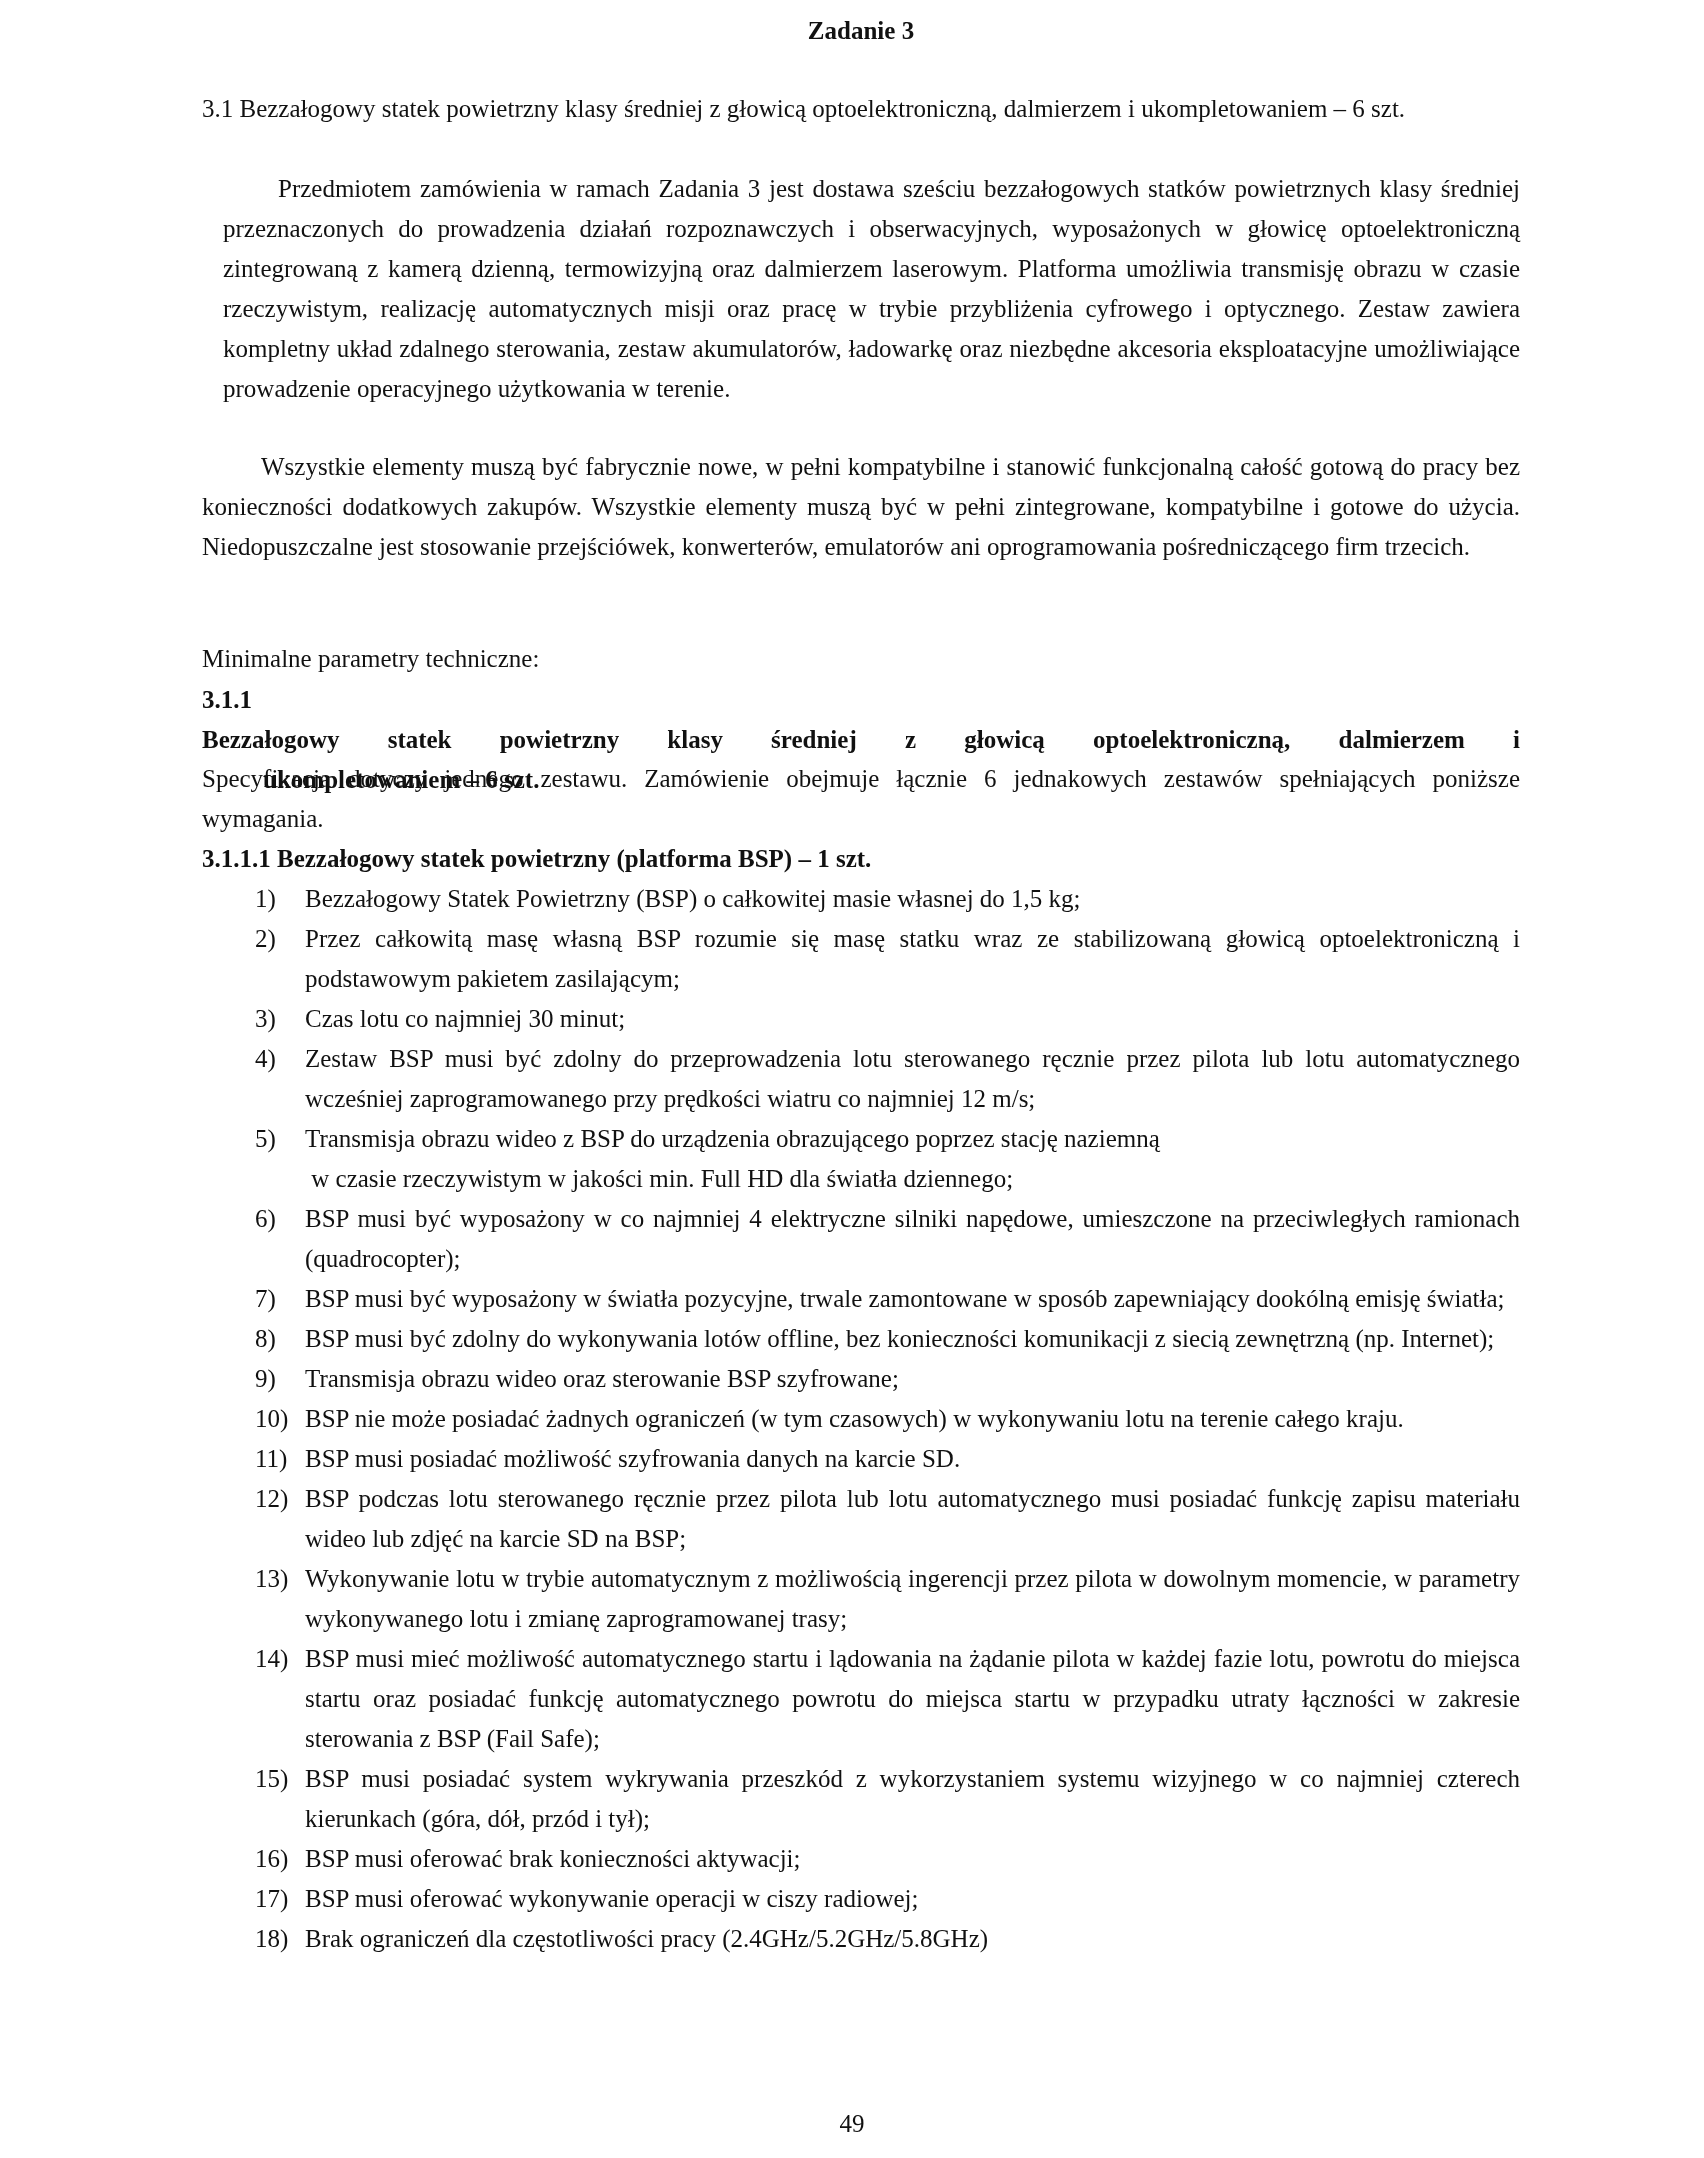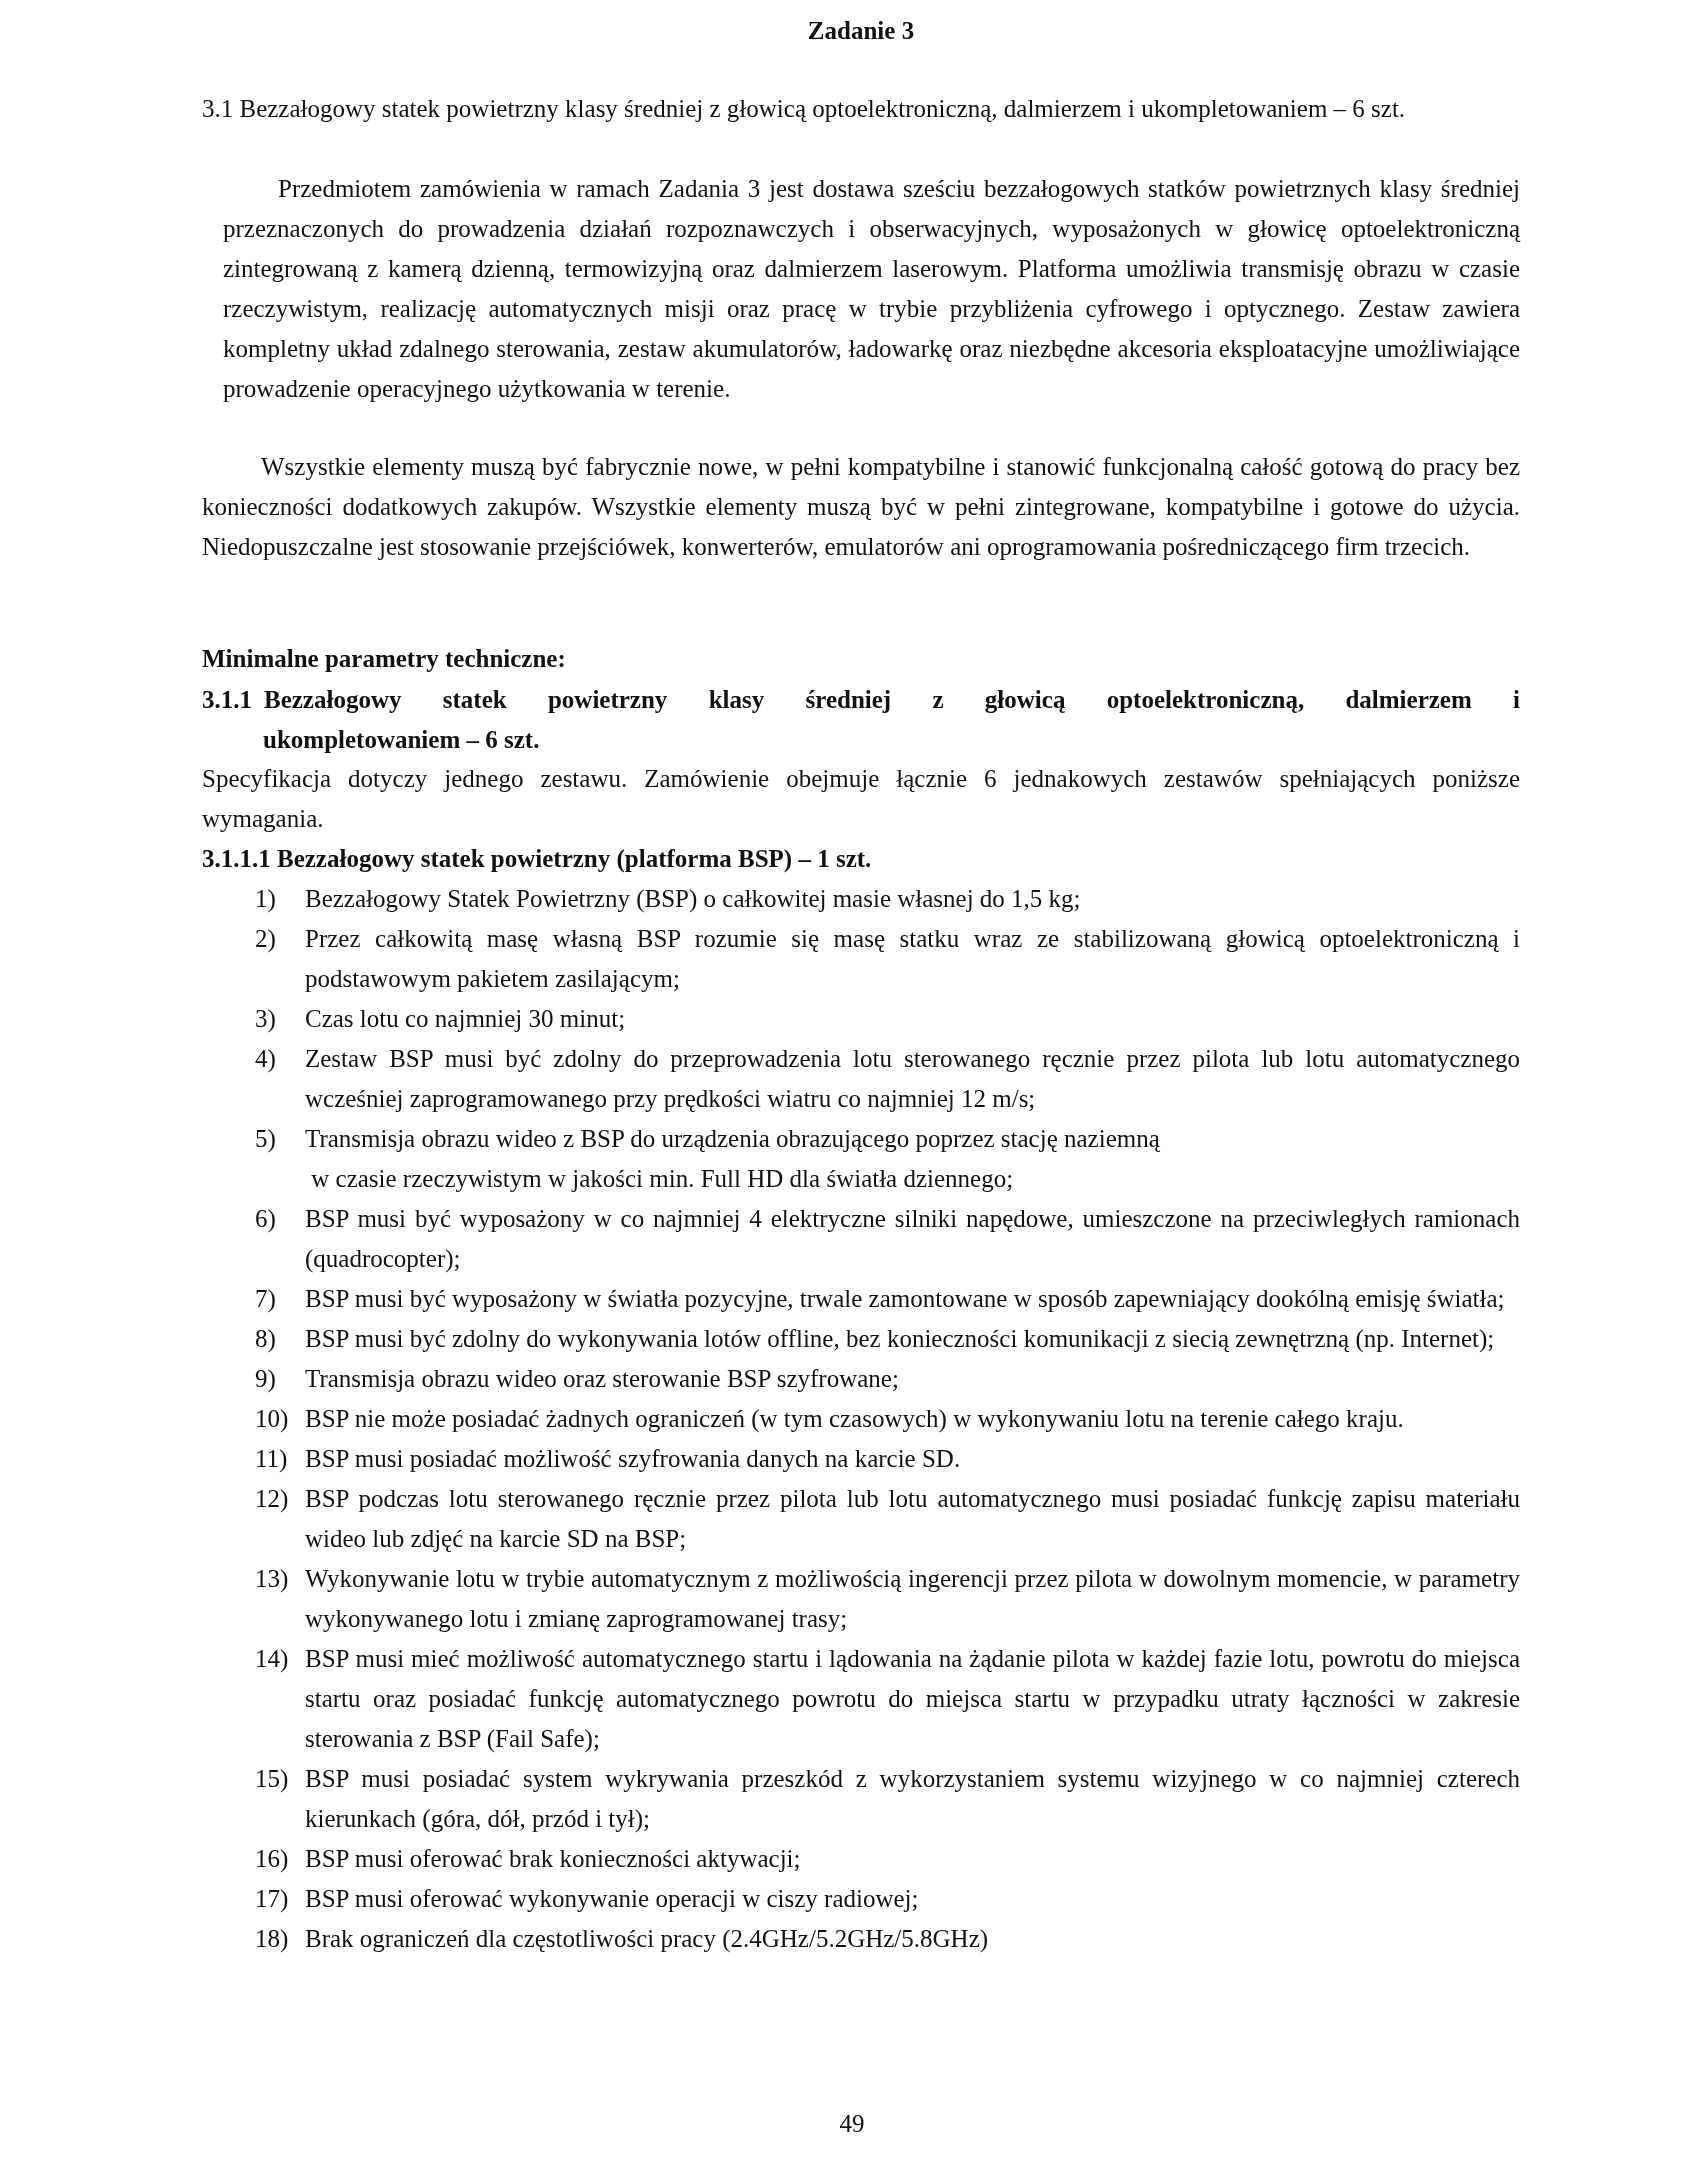--- a/index.html
+++ b/index.html
@@ -53,36 +53,36 @@
     left: 0;
     top: 447px;
     width: 100%;
     text-align: justify;
     text-indent: 59px;
   }
   .min-params {
     position: absolute;
     left: 0;
     top: 639px;
-    font-weight: bold;
   }
   .h-sub {
     position: absolute;
     left: 0;
     top: 680px;
     width: 100%;
     font-weight: bold;
   }
   .h-sub .num {
     display: inline-block;
     width: 62px;
   }
   .h-sub .line1 {
     display: flex;
     justify-content: space-between;
+    flex-direction: column;
   }
   .h-sub .line1 .rest {
     flex: 1;
     text-align: justify;
     text-align-last: justify;
   }
   .h-sub .line2 {
     padding-left: 61px;
   }
   .spec {

